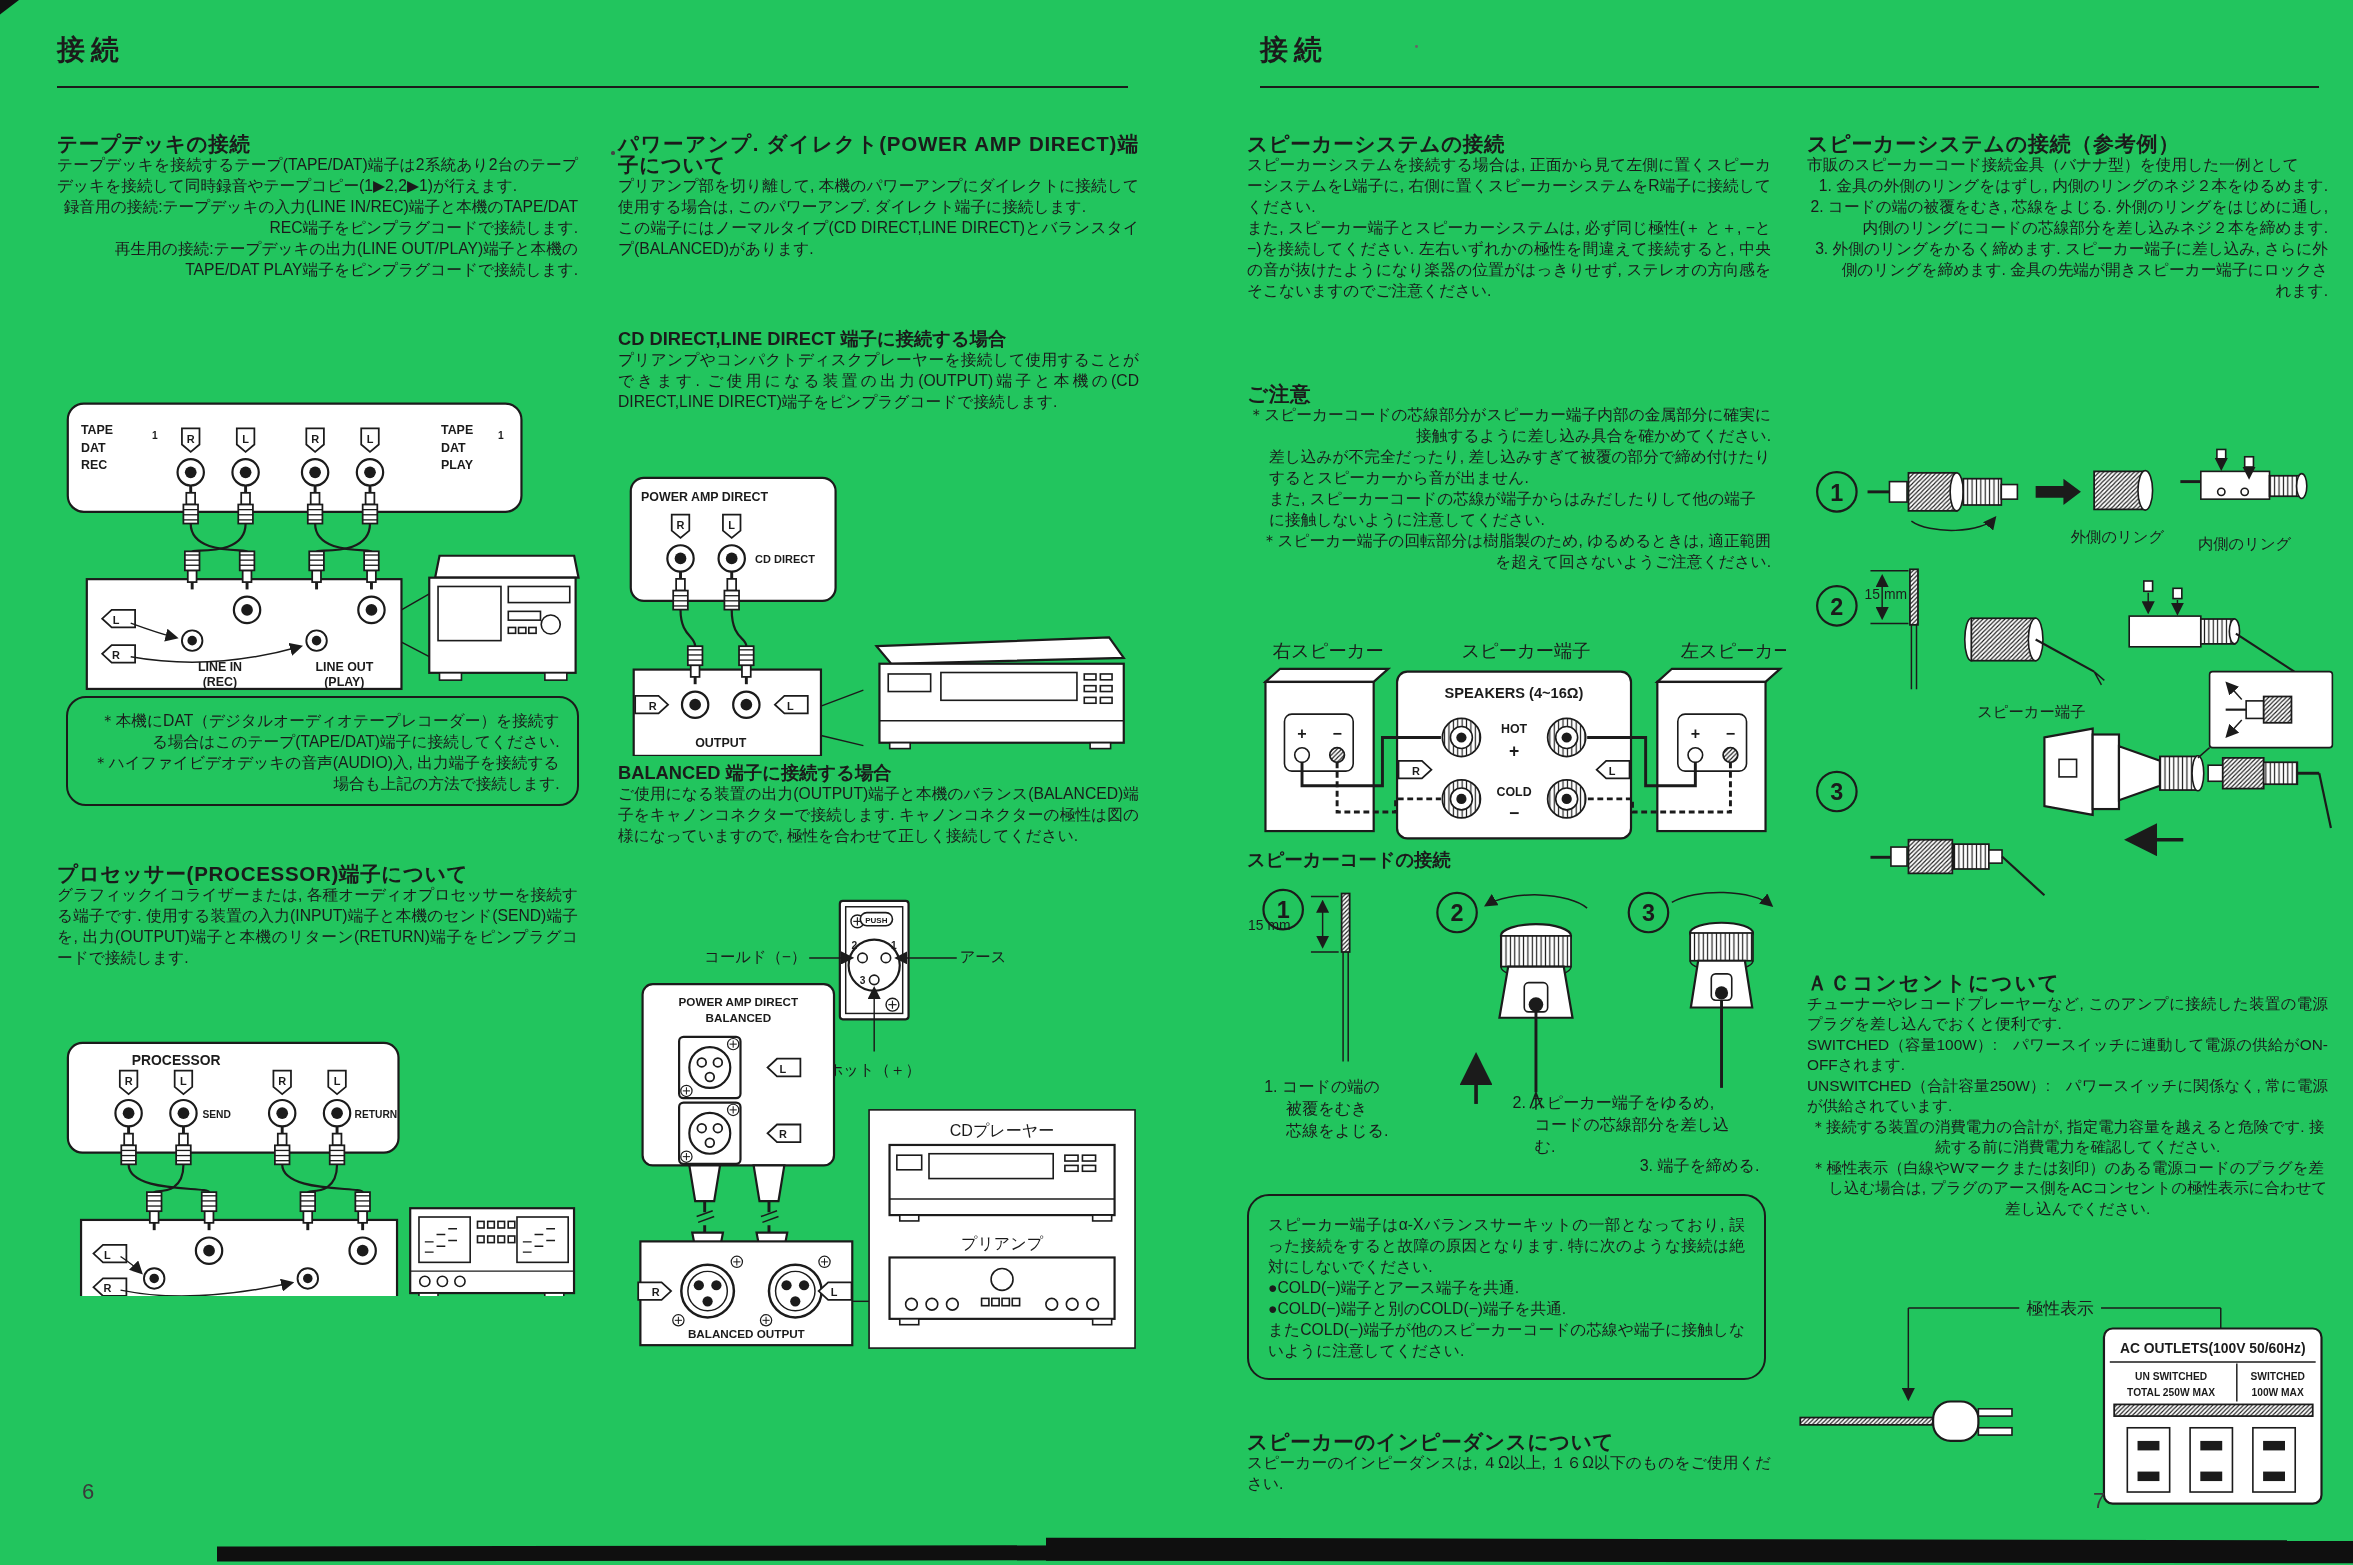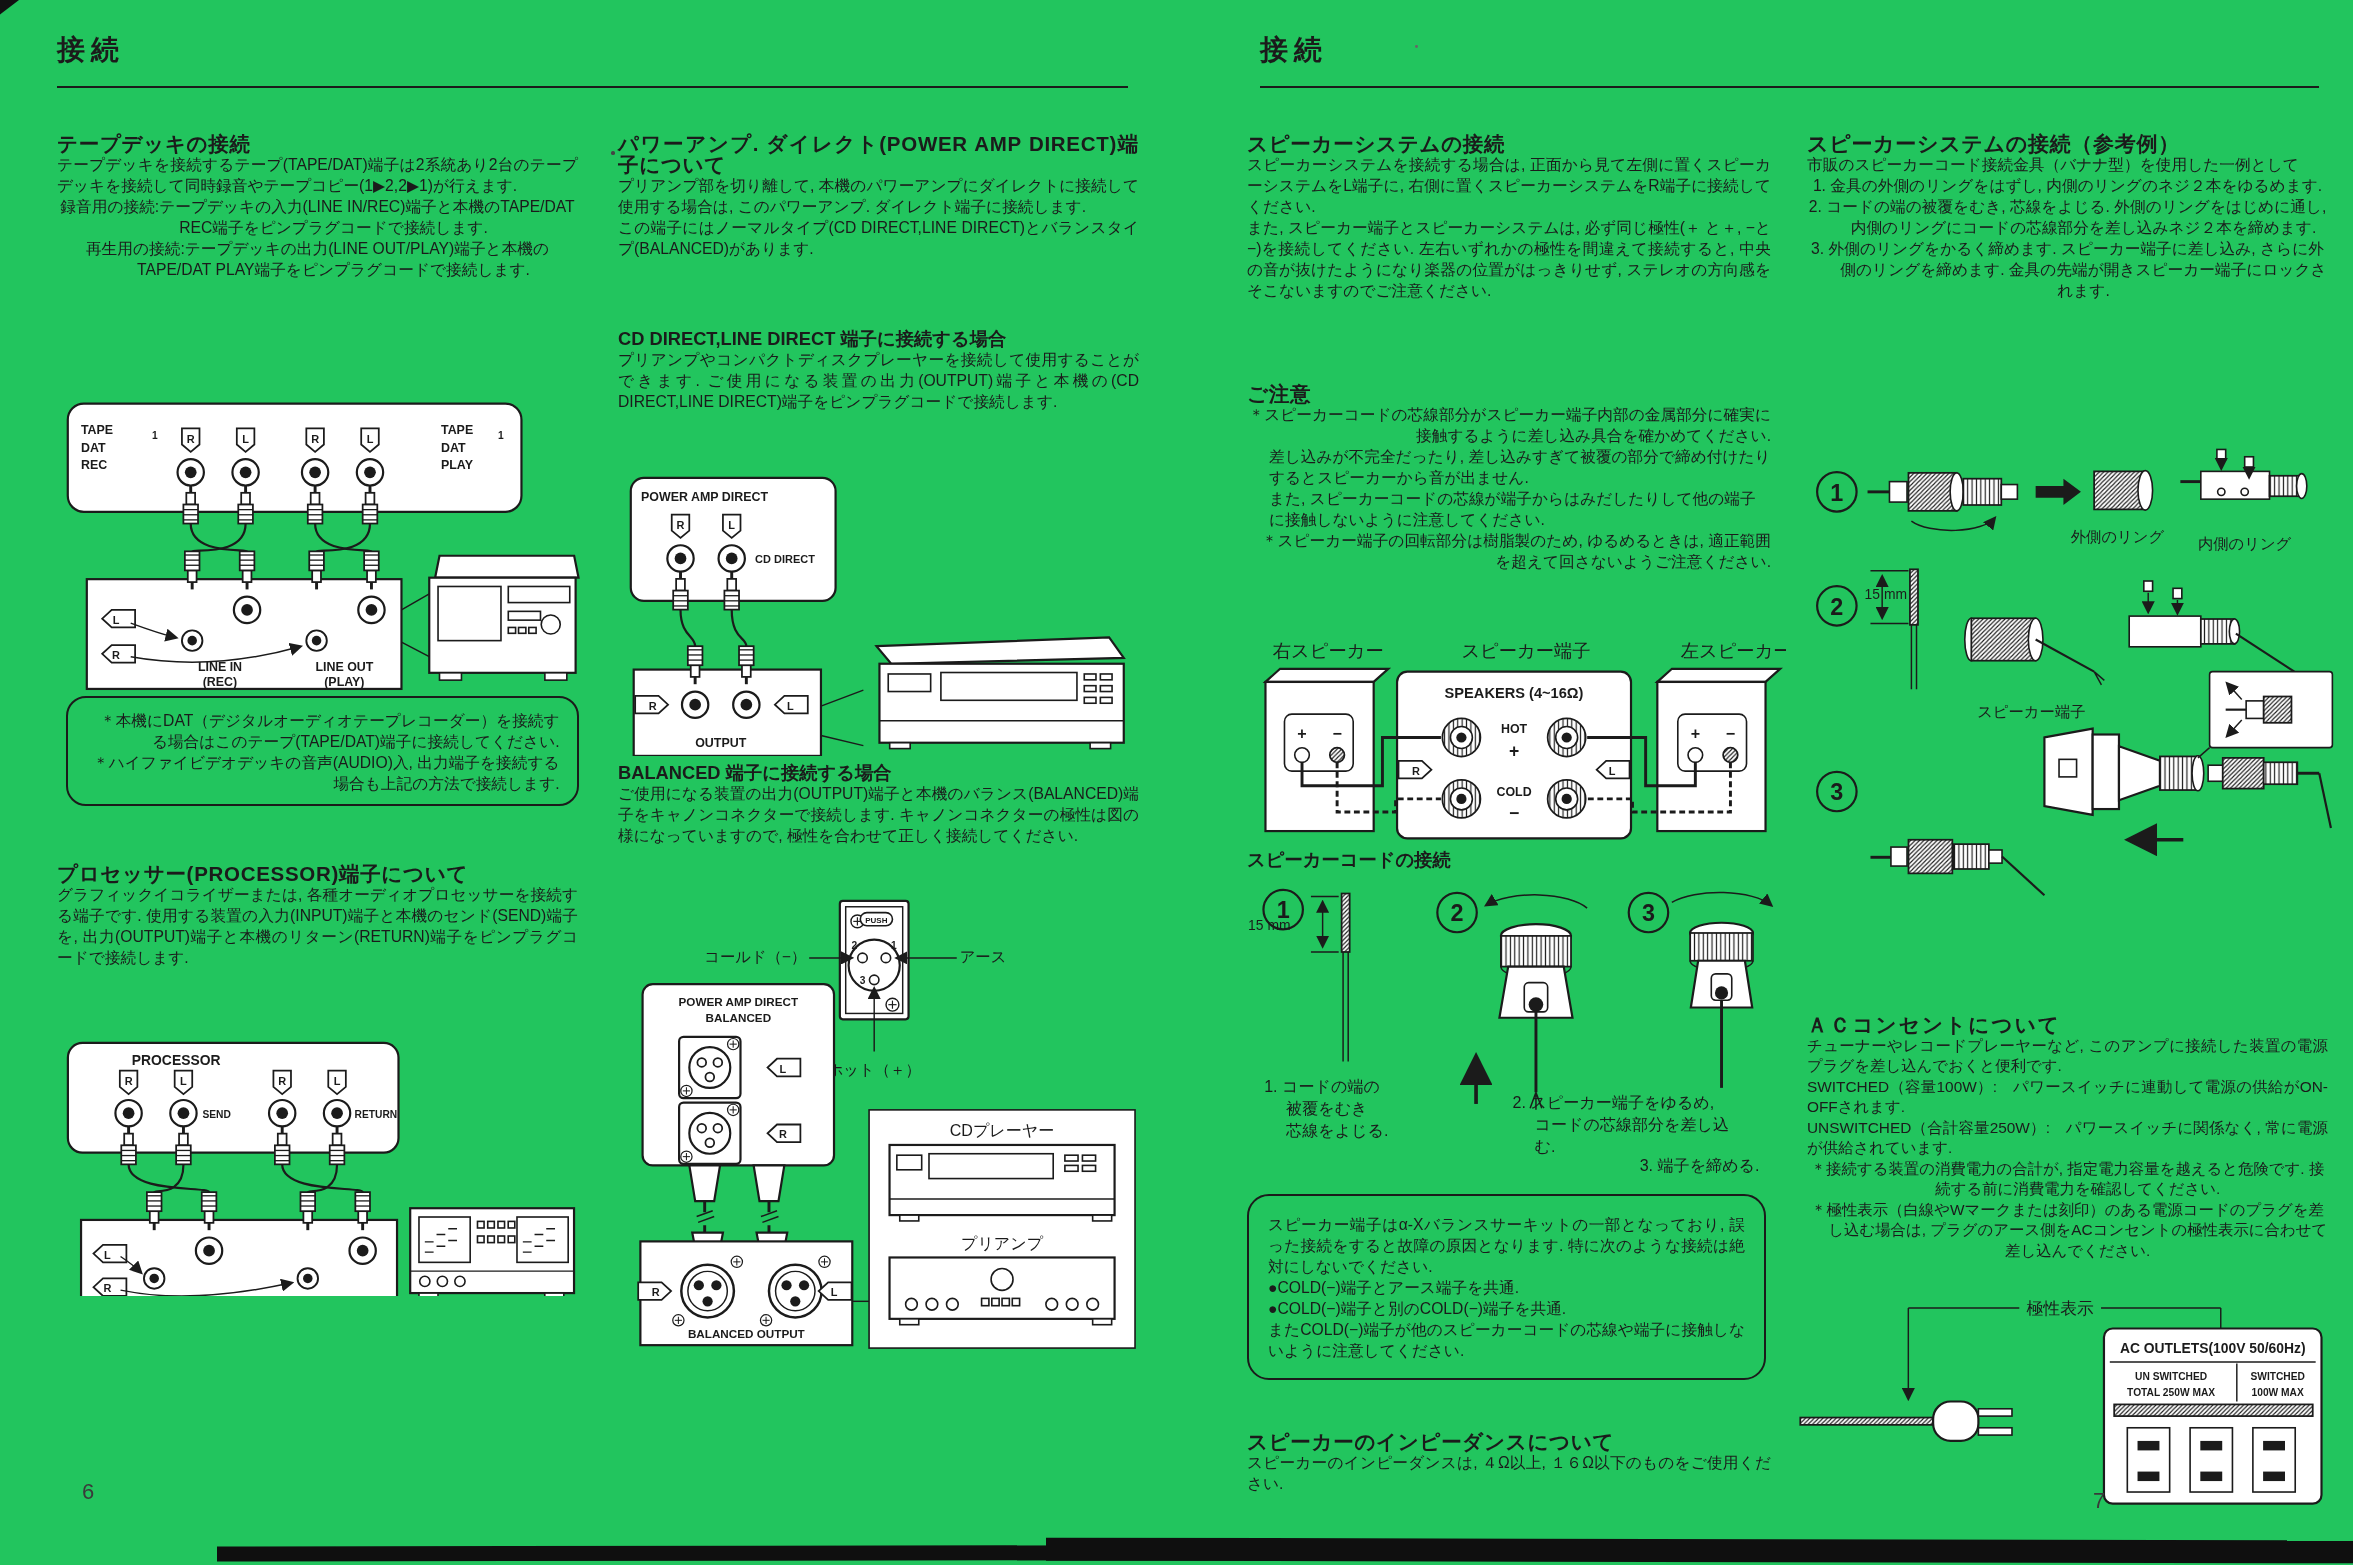--- a/index.html
+++ b/index.html
@@ -7,21 +7,21 @@
     font-family:"Liberation Sans","DejaVu Sans",sans-serif;color:#1b1b1b;overflow:hidden;}
   .abs{position:absolute;}
   .hdr{font-size:28px;font-weight:bold;letter-spacing:5.9px;}
   .rule{height:2.2px;background:#1b1b1b;}
   .st{font-size:20.5px;font-weight:bold;letter-spacing:0.7px;margin:0 0 7.3px 0;}
   .st2{font-size:18.3px;font-weight:bold;margin:0 0 11px 0;}
   .bd{font-size:15.7px;line-height:21px;text-align:justify;}
   .bd p{margin:0;}
   .bds{font-size:15.4px;line-height:20.5px;text-align:justify;}
   .bds p{margin:0;}
-  .h44{padding-left:32px;text-indent:-32px;text-align:center;}
+  .h44{padding-left:32px;text-indent:-32px;text-align:right;}
   .h30{padding-left:22px;text-indent:-22px;text-align:right;}
   .h28{padding-left:20.5px;text-indent:-20.5px;text-align:center;}
   .ind30{padding-left:22px;text-align:left;}
   .nbox{border:2.2px solid #1b1b1b;border-radius:20px;padding:11.7px 17.6px 10.2px 17.6px;}
   .wbox{border:2.2px solid #1b1b1b;border-radius:22px;padding:17.6px 19px;}
   .pnum{font-size:22px;color:#3a3a3a;}
   svg text{fill:#1b1b1b;font-family:"Liberation Sans","DejaVu Sans",sans-serif;}
   .ln{stroke:#1b1b1b;stroke-width:3;fill:none;}
   .ln2{stroke:#1b1b1b;stroke-width:2;fill:none;}
   .w3{stroke-width:3;}.w4{stroke-width:4;}.w5{stroke-width:5;}
@@ -662,21 +662,21 @@
     <rect x="556" y="306" width="168" height="104" rx="4" class="fw2"></rect>
     <path class="ln w3" d="M578,358 H606"></path>
     <rect x="606" y="346" width="24" height="24" class="fw2"></rect>
     <rect x="630" y="340" width="38" height="36" class="hat"></rect>
     <path class="ln2" d="M600,344 L580,322" marker-end="url(#ah)"></path>
     <path class="ln2" d="M600,372 L580,394" marker-end="url(#ah)"></path>
     <path class="ln2" d="M556,410 L540,424"></path>
   </g>
 </svg>
 
-<div class="abs bds" style="left:1807px;top:1015px;width:521px">
+<div class="abs bds" style="left:1807px;top:973px;width:521px">
   <p class="st" style="letter-spacing:2.2px">ＡＣコンセントについて</p>
   <p>チューナーやレコードプレーヤーなど, このアンプに接続した装置の電源プラグを差し込んでおくと便利です.</p>
   <p>SWITCHED（容量100W）:　パワースイッチに連動して電源の供給がON-OFFされます.</p>
   <p>UNSWITCHED（合計容量250W）:　パワースイッチに関係なく, 常に電源が供給されています.</p>
   <p class="h28">＊接続する装置の消費電力の合計が, 指定電力容量を越えると危険です. 接続する前に消費電力を確認してください.</p>
   <p class="h28">＊極性表示（白線やWマークまたは刻印）のある電源コードのプラグを差し込む場合は, プラグのアース側をACコンセントの極性表示に合わせて差し込んでください.</p>
 </div>
 
 <svg class="abs" style="left:1791px;top:1292px" width="550" height="219" viewBox="0 0 752 300">
   <text x="368" y="30" font-size="23" text-anchor="middle">極性表示</text>

